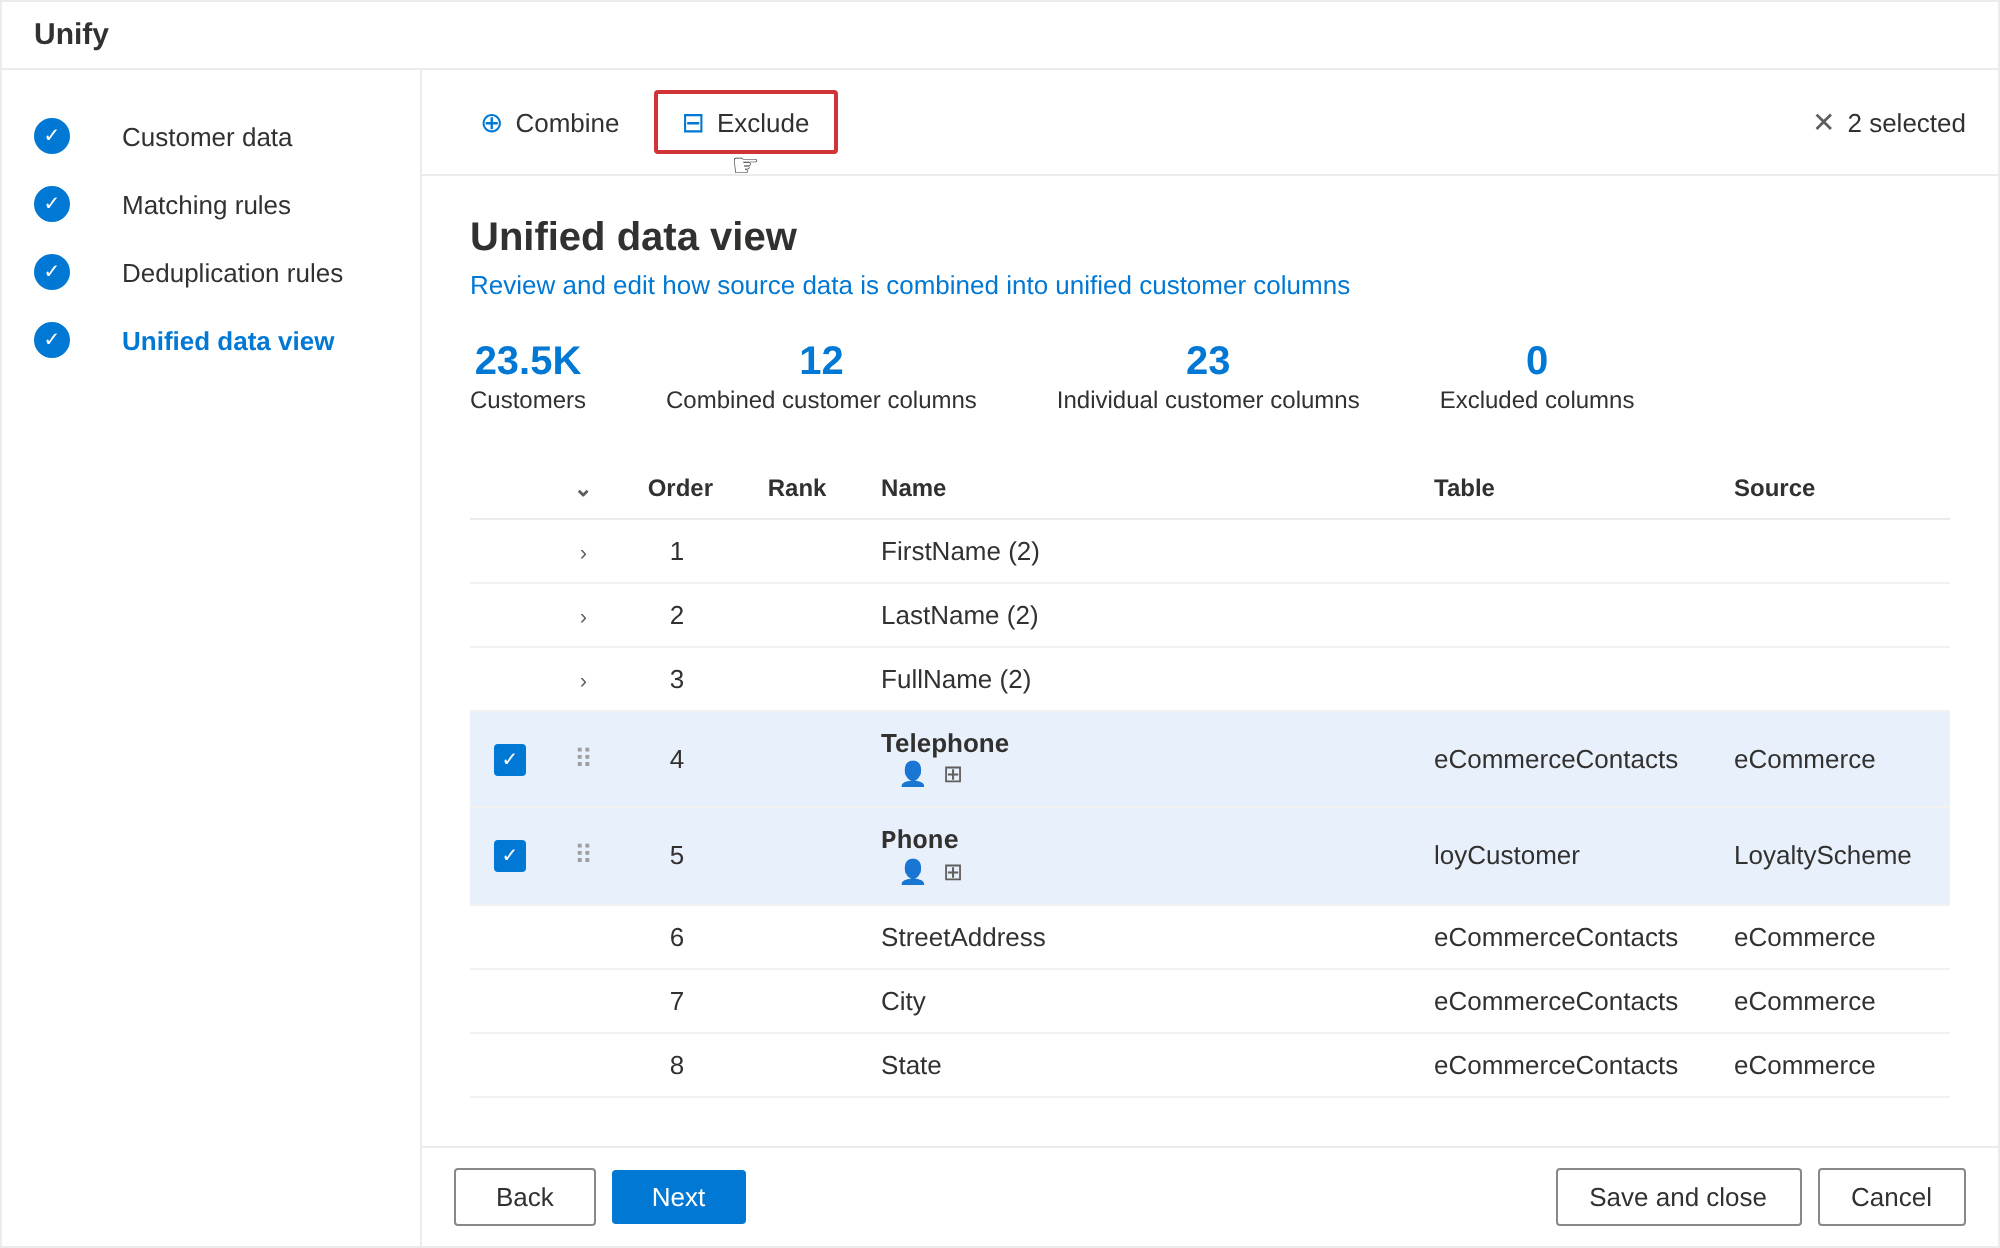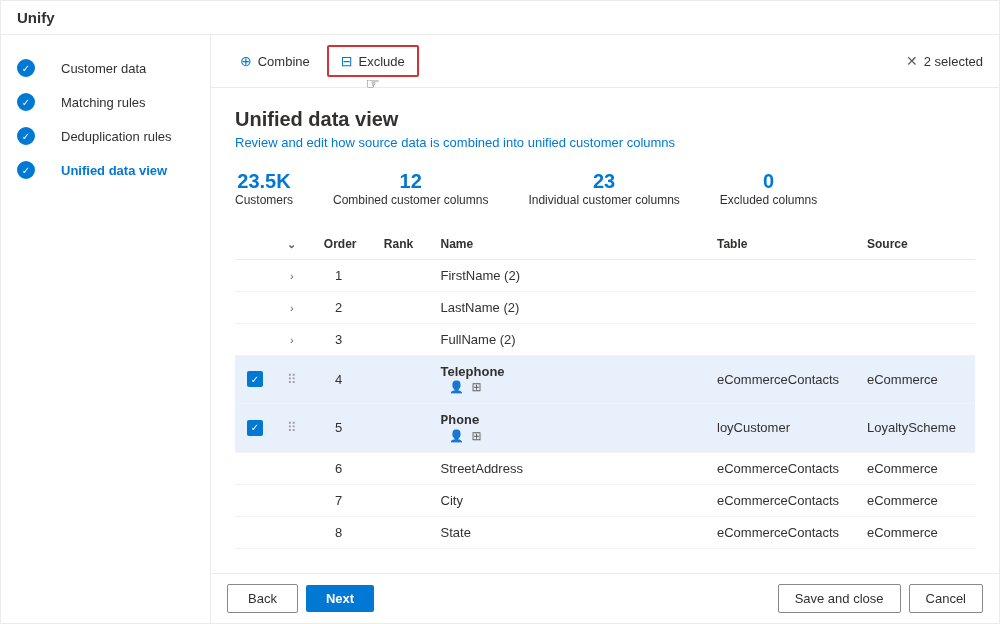--- a/index.html
+++ b/index.html
@@ -60,21 +60,21 @@
     .blue-checkbox { width: 16px; height: 16px; background: #0078d4; border: none; border-radius: 2px; display: inline-flex; align-items: center; justify-content: center; }
     .blue-checkbox::after { content: '✓'; color: #fff; font-size: 10px; }
 
     .drag-icon { color: #a19f9d; font-size: 13px; cursor: grab; }
     .col-icons { display: flex; gap: 4px; align-items: center; }
     .col-icon-small { width: 16px; height: 16px; color: #605e5c; font-size: 12px; display: inline-flex; align-items: center; justify-content: center; }
 
     
     .footer { display: flex; align-items: center; padding: 10px 16px; border-top: 1px solid #edebe9; gap: 8px; background: #fff; }
     .btn-back { padding: 6px 20px; background: #fff; border: 1px solid #8a8886; border-radius: 2px; font-size: 13px; cursor: pointer; color: #323130; }
-    .btn-next { padding: 6px 20px; background: #0078d4; border: none; border-radius: 2px; font-size: 13px; cursor: pointer; color: #fff; font-weight: bold; }
+    .btn-next { padding: 6px 20px; background: #0078d4; border: none; border-radius: 2px; font-size: 13px; cursor: pointer; color: #fff; }
     .footer-right { margin-left: auto; display: flex; gap: 8px; }
     .btn-save { padding: 6px 16px; background: #fff; border: 1px solid #8a8886; border-radius: 2px; font-size: 13px; cursor: pointer; color: #323130; }
     .btn-cancel { padding: 6px 16px; background: #fff; border: 1px solid #8a8886; border-radius: 2px; font-size: 13px; cursor: pointer; color: #323130; }
 
     
     .cursor-hand { position: relative; }
     .cursor-hand::after {
       content: '☞';
       position: absolute;
       bottom: -18px;

